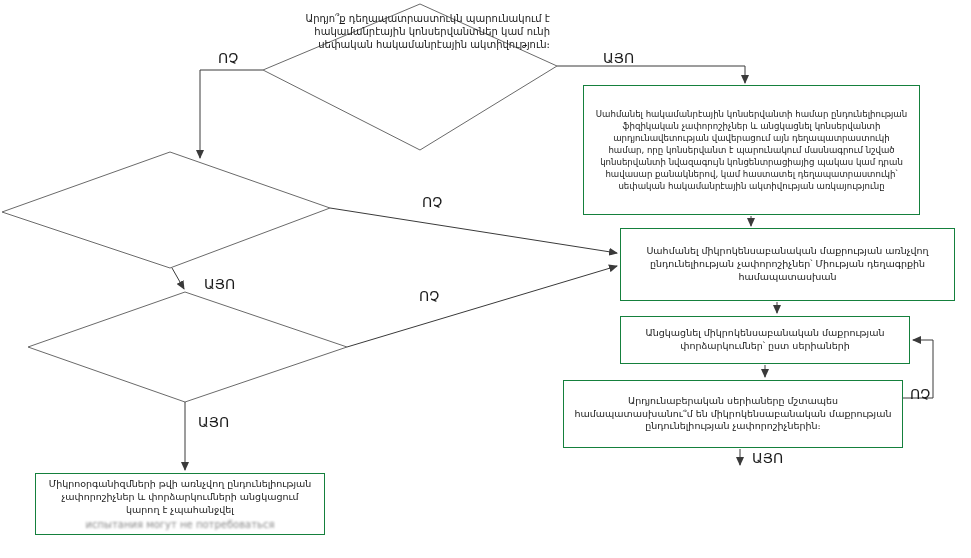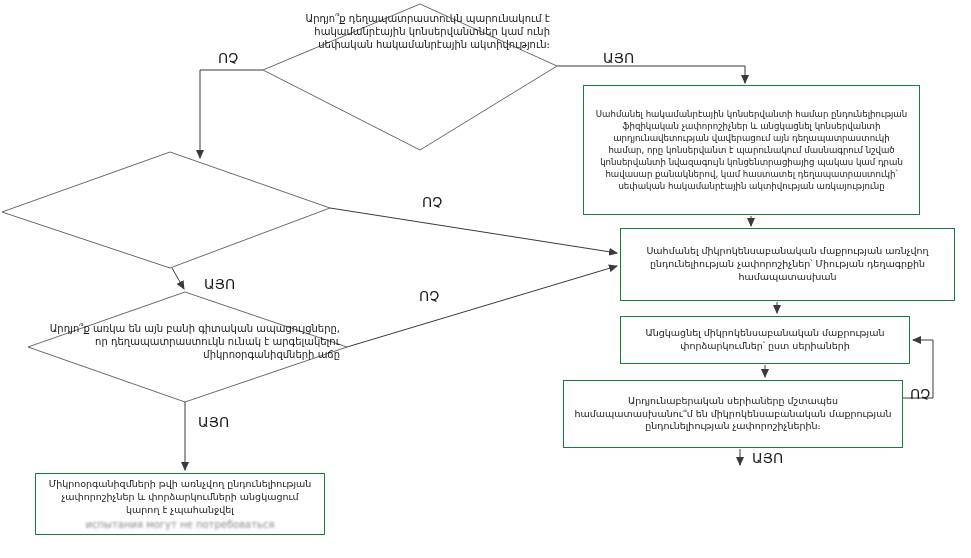--- a/index.html
+++ b/index.html
@@ -70,21 +70,20 @@
     <polyline points="172,268 184,289" fill="none" stroke="#3a3a3a" stroke-width="1" marker-end="url(#arr)"></polyline>
     <polyline points="347,347 617,266" fill="none" stroke="#3a3a3a" stroke-width="1" marker-end="url(#arr)"></polyline>
     <polyline points="185,402 185,470" fill="none" stroke="#3a3a3a" stroke-width="1" marker-end="url(#arr)"></polyline>
     <polyline points="777,302 777,313" fill="none" stroke="#3a3a3a" stroke-width="1" marker-end="url(#arr)"></polyline>
     <polyline points="765,365 765,377" fill="none" stroke="#3a3a3a" stroke-width="1" marker-end="url(#arr)"></polyline>
     <polyline points="896,398 933,398 933,340 913,340" fill="none" stroke="#3a3a3a" stroke-width="1" marker-end="url(#arr)"></polyline>
     <polyline points="740,449 740,465" fill="none" stroke="#3a3a3a" stroke-width="1" marker-end="url(#arr)"></polyline>
   </svg>
 
   <div class="dtext" style="left:295px;top:12px;width:255px;">Արդյո՞ք դեղապատրաստուկն պարունակում է հակամանրէային կոնսերվանտներ կամ ունի սեփական հակամանրէային ակտիվություն։</div>
-  <div class="dtext" style="left:35px;top:322px;width:305px;">Արդյո՞ք առկա են այն բանի գիտական ապացույցները, որ դեղապատրաստուկն ունակ է արգելակելու միկրոօրգանիզմների աճը</div>
 
   <div class="box small" style="left:583px;top:85px;width:337px;height:130px;">
     <span class="txt">Սահմանել հակամանրէային կոնսերվանտի համար ընդունելիության ֆիզիկական չափորոշիչներ և անցկացնել կոնսերվանտի արդյունավետության վավերացում այն դեղապատրաստուկի համար, որը կոնսերվանտ է պարունակում մասնագրում նշված կոնսերվանտի նվազագույն կոնցենտրացիայից պակաս կամ դրան հավասար քանակներով, կամ հաստատել դեղապատրաստուկի՝ սեփական հակամանրէային ակտիվության առկայությունը</span>
   </div>
 
   <div class="box" style="left:620px;top:228px;width:335px;height:73px;">
     <span class="txt">Սահմանել միկրոկենսաբանական մաքրության առնչվող ընդունելիության չափորոշիչներ՝ Միության դեղագրքին համապատասխան</span>
   </div>
 
   <div class="box" style="left:620px;top:316px;width:290px;height:48px;">

